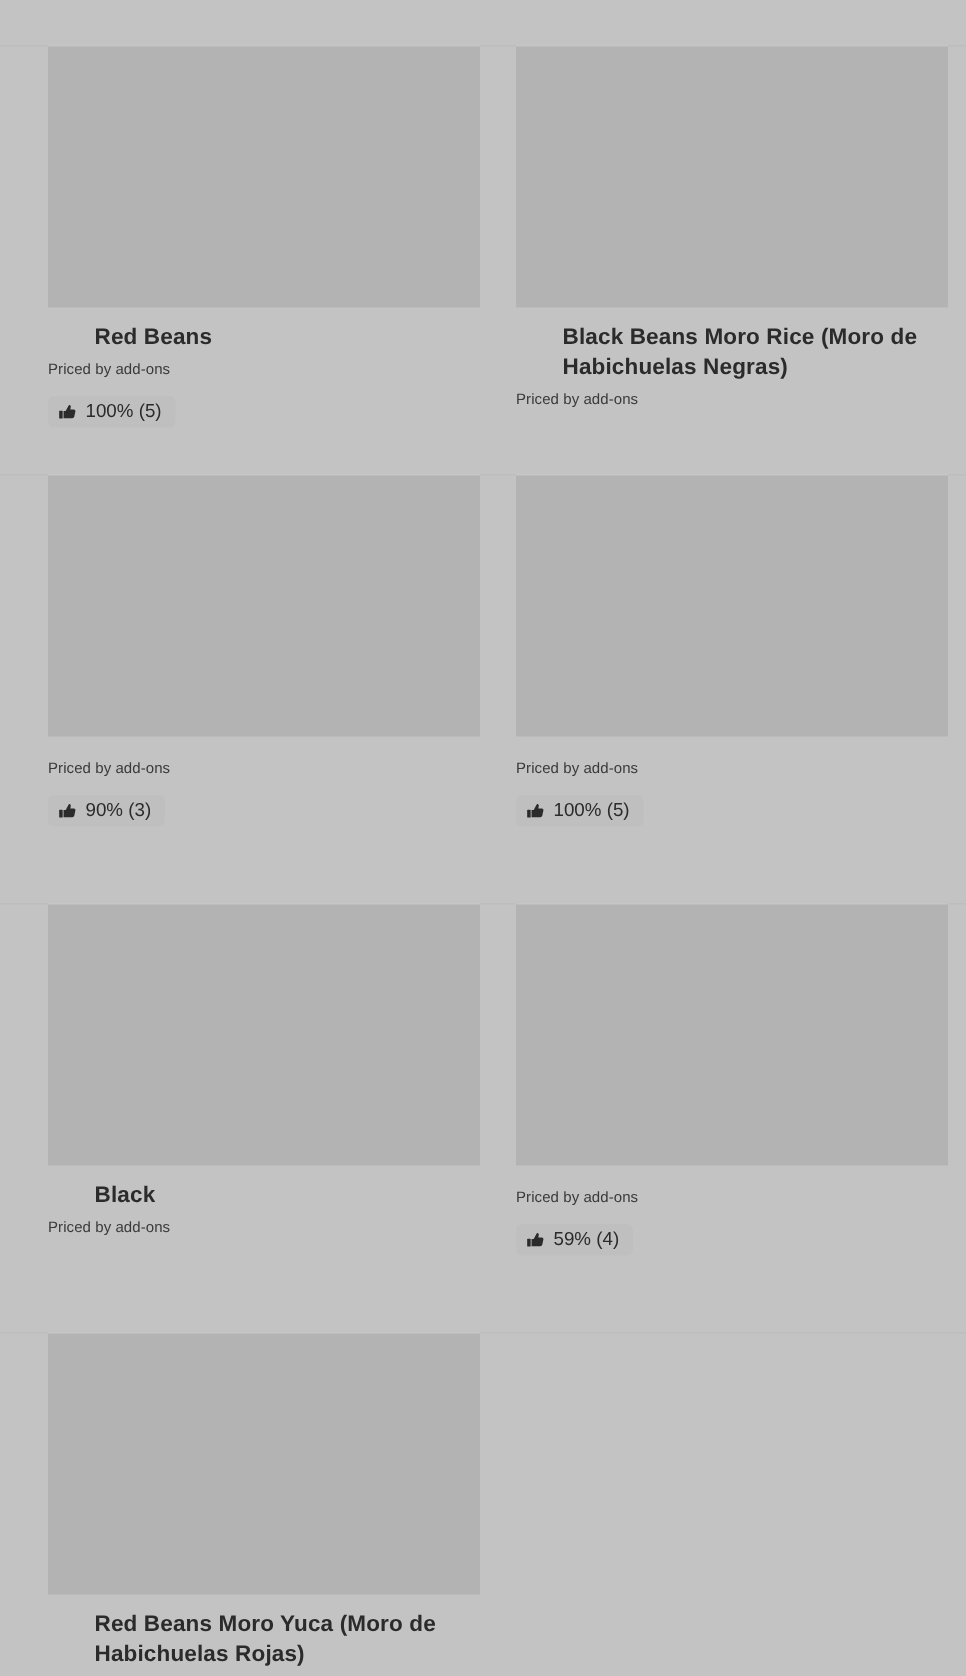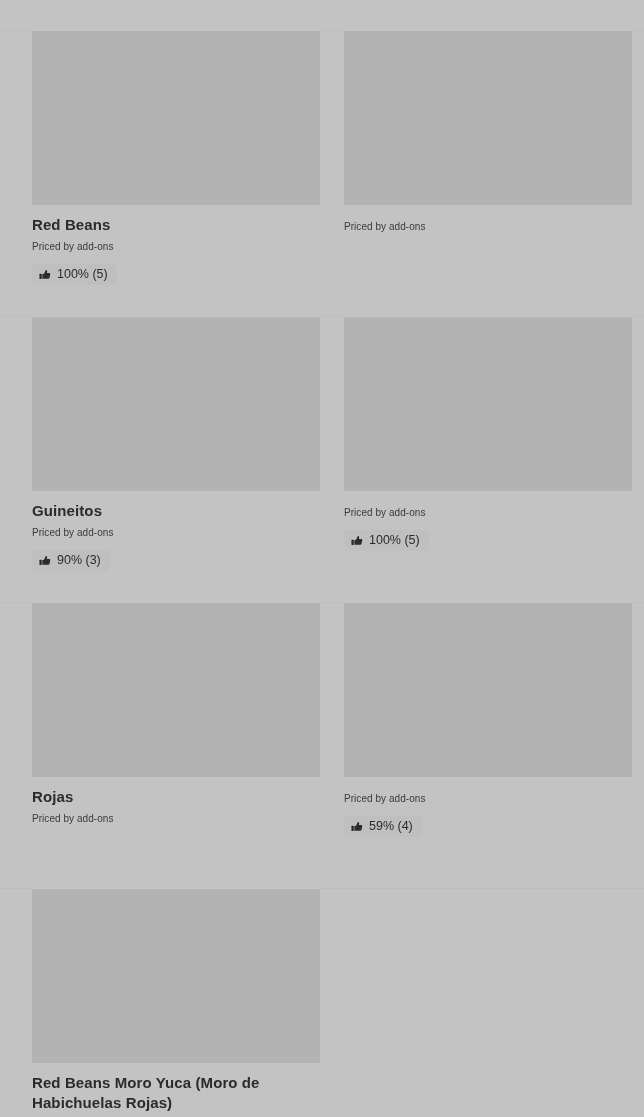--- a/index.html
+++ b/index.html
@@ -59,20 +59,21 @@
   .card-body {
     padding-top: 10px;
   }
 
   .card-title {
     font-size: 15px;
     font-weight: bold;
     color: #2b2b2b;
     line-height: 20px;
     letter-spacing: 0.1px;
+    margin-left: 31px;
   }
 
   .card-sub {
     font-size: 10px;
     color: #3a3a3a;
     line-height: 18px;
     margin-top: 3px;
     letter-spacing: 0.05px;
   }
 
@@ -115,29 +116,30 @@
                 <path fill="#2b2b2b" d="M4.5 6.6h1.9L8.9 1.9c.2-.4.6-.6 1-.5.7.2 1.1.9 1 1.6l-.4 2.4h3.1c.9 0 1.6.8 1.4 1.7l-1 4.6c-.2.8-.9 1.3-1.7 1.3H4.5V6.6z"></path>
                 <rect fill="#2b2b2b" x="0.6" y="6.4" width="3.1" height="7" rx="0.6"></rect>
               </svg>
             </span>
             <span class="rating-text">100% (5)</span>
           </div></div>
       </div>
       <div class="card">
         <div class="thumb"></div>
         <div class="card-body">
+          <div class="card-title">Black Beans Moro Rice (Moro de Habichuelas Negras)</div>
           <div class="card-sub">Priced by add-ons</div>
         </div>
       </div>
     </div>
     <div class="row" style="position: absolute; left: 0px; right: 0px; top: 316px;">
       <div class="row-divider" style="top: 0px;"></div>
       <div class="card">
         <div class="thumb"></div>
-        <div class="card-body"><div class="card-title">Guineitos</div><div class="card-sub">Priced by add-ons</div><div class="rating">
+        <div class="card-body"><div class="card-sub">Priced by add-ons</div><div class="rating">
             <span class="thumb-icon">
               <svg viewBox="0 0 16 16" width="12" height="12" aria-hidden="true">
                 <path fill="#2b2b2b" d="M4.5 6.6h1.9L8.9 1.9c.2-.4.6-.6 1-.5.7.2 1.1.9 1 1.6l-.4 2.4h3.1c.9 0 1.6.8 1.4 1.7l-1 4.6c-.2.8-.9 1.3-1.7 1.3H4.5V6.6z"></path>
                 <rect fill="#2b2b2b" x="0.6" y="6.4" width="3.1" height="7" rx="0.6"></rect>
               </svg>
             </span>
             <span class="rating-text">90% (3)</span>
           </div></div>
       </div>
       <div class="card">
@@ -151,21 +153,21 @@
             </span>
             <span class="rating-text">100% (5)</span>
           </div></div>
       </div>
     </div>
     <div class="row" style="position: absolute; left: 0px; right: 0px; top: 602px;">
       <div class="row-divider" style="top: 0px;"></div>
       <div class="card">
         <div class="thumb"></div>
         <div class="card-body">
-          <div class="card-title">Rojas</div>
+          <div class="card-title">Black</div>
           <div class="card-sub">Priced by add-ons</div>
         </div>
       </div>
       <div class="card">
         <div class="thumb"></div>
         <div class="card-body"><div class="card-sub">Priced by add-ons</div><div class="rating">
             <span class="thumb-icon">
               <svg viewBox="0 0 16 16" width="12" height="12" aria-hidden="true">
                 <path fill="#2b2b2b" d="M4.5 6.6h1.9L8.9 1.9c.2-.4.6-.6 1-.5.7.2 1.1.9 1 1.6l-.4 2.4h3.1c.9 0 1.6.8 1.4 1.7l-1 4.6c-.2.8-.9 1.3-1.7 1.3H4.5V6.6z"></path>
                 <rect fill="#2b2b2b" x="0.6" y="6.4" width="3.1" height="7" rx="0.6"></rect>

